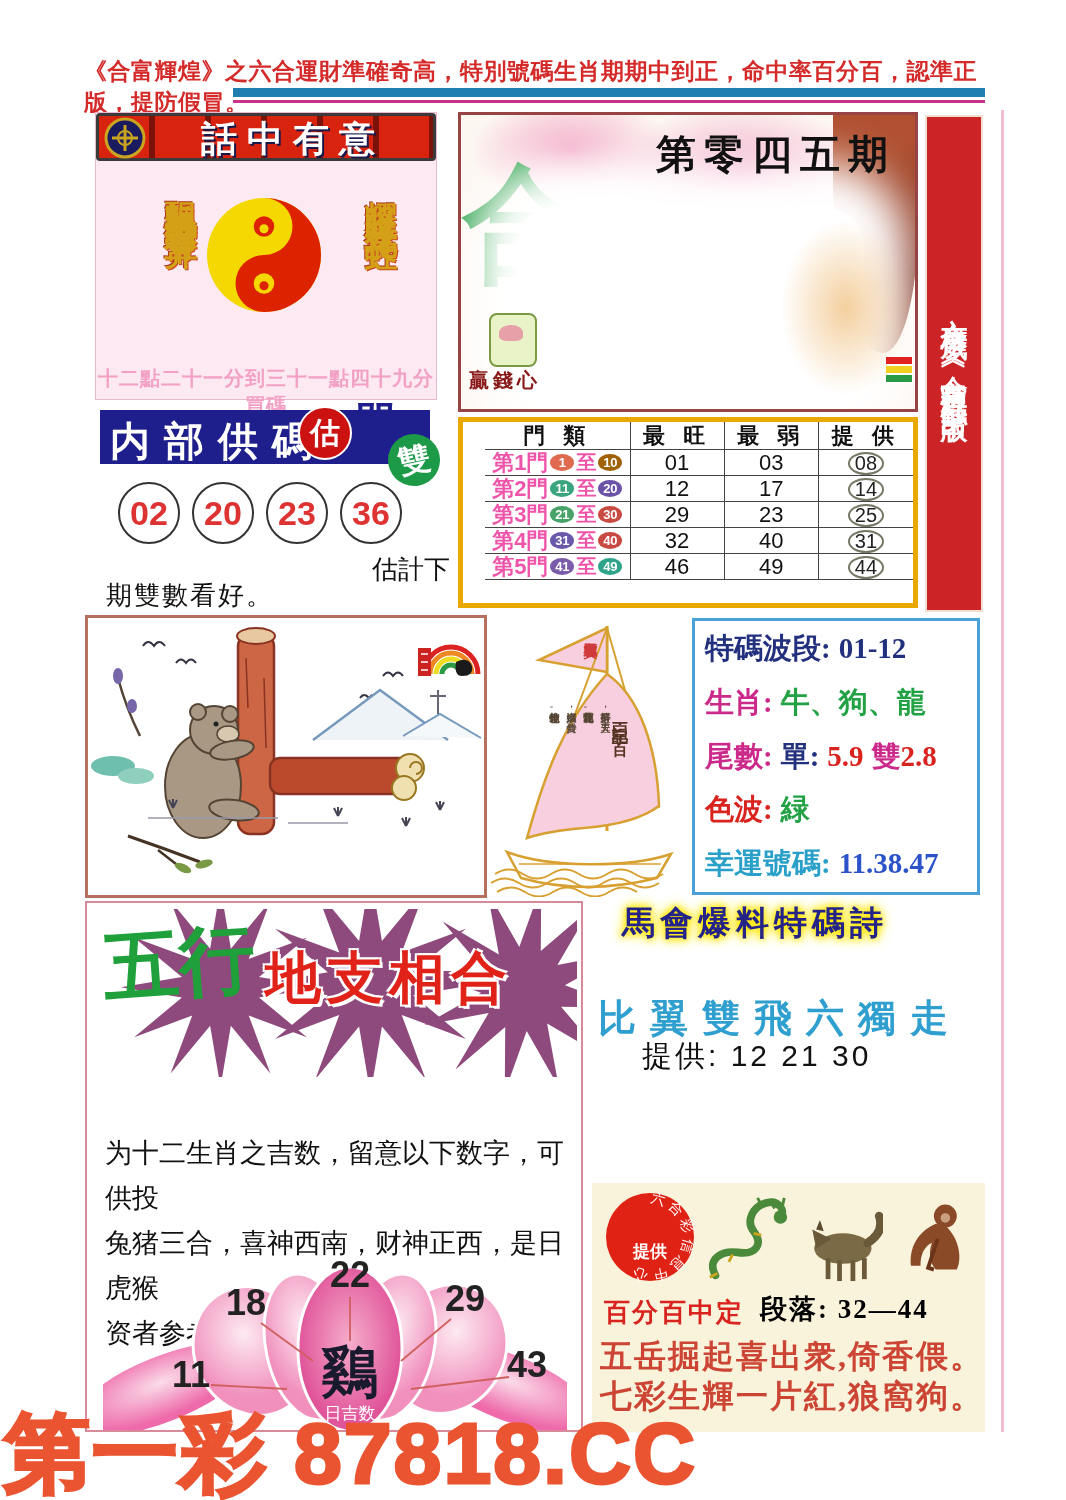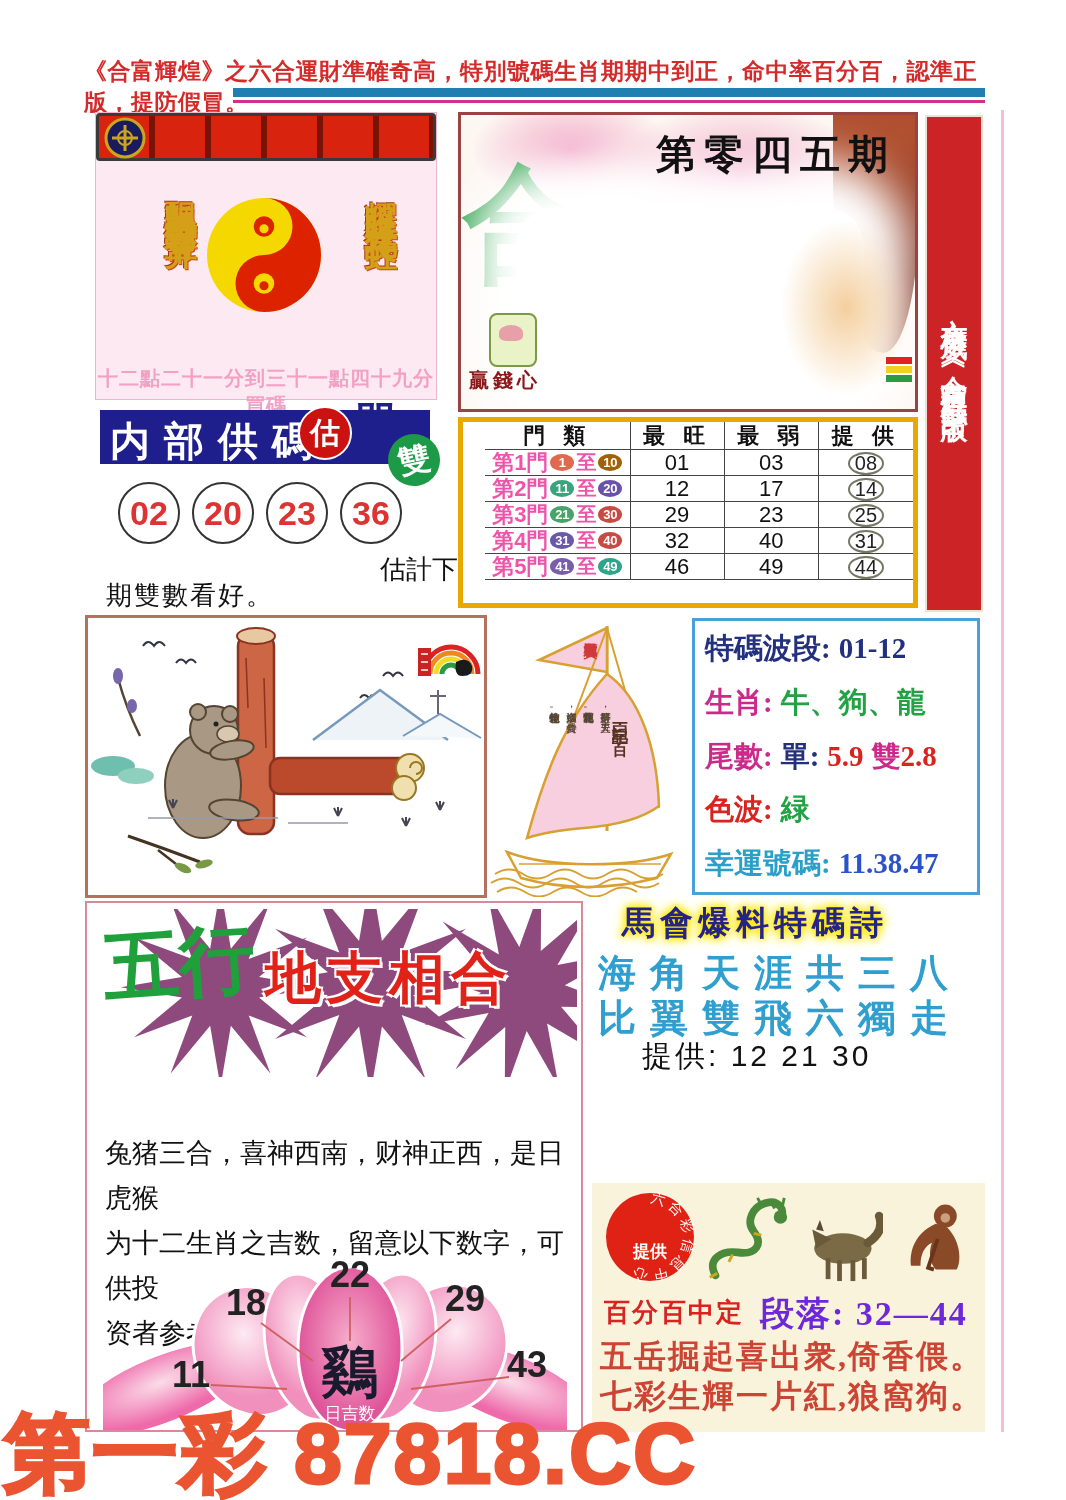--- a/index.html
+++ b/index.html
@@ -30,21 +30,21 @@
   
   .neibu-banner{left:100px;top:410px;width:330px;height:54px;background:#1e1e8c;}
   .neibu-title{left:110px;top:414px;color:#fff;font-size:40px;font-weight:900;letter-spacing:14px;}
   .gu-circle{left:298px;top:406px;width:50px;height:50px;border-radius:50%;background:#cc1111;
      border:2px solid #fff;color:#fff;font-size:30px;font-weight:900;text-align:center;line-height:50px;}
   .dan-char{left:354px;top:394px;color:#1e1e8c;font-size:44px;font-weight:900;}
   .shuang-circle{left:388px;top:434px;width:52px;height:52px;border-radius:50%;background:#1d9a48;
      color:#fff;font-size:32px;font-weight:900;text-align:center;line-height:52px;transform:rotate(-12deg);}
   .numcircle{top:482px;width:58px;height:58px;border-radius:50%;border:2px solid #333;background:#fff;
      color:#dd3333;font-size:34px;font-weight:700;text-align:center;line-height:58px;}
-  .neibu-tail{left:380px;top:552px;font-size:26px;color:#111;text-align:center;}
+  .neibu-tail{left:372px;top:552px;font-size:26px;color:#111;text-align:center;}
   .neibu-note{left:106px;top:578px;font-size:26px;color:#111;letter-spacing:2px;}
 
   
   .issuebox{left:458px;top:112px;width:460px;height:300px;border:3px solid #994444;background:#fdf7f2;
      box-sizing:border-box;overflow:hidden;}
   .blob{border-radius:50%;}
   .issue-title{left:195px;top:12px;font-size:40px;font-weight:900;color:#111;letter-spacing:8px;z-index:6;}
   .green-he{left:2px;top:48px;font-size:125px;font-weight:900;color:#28a048;z-index:2;
      font-family:"Liberation Serif",serif;line-height:1;}
   .blur-patch{left:55px;top:92px;width:348px;height:192px;background:#fff;border-radius:40px;
@@ -122,21 +122,21 @@
   .mh-line{left:598px;width:386px;font-size:38px;font-weight:700;color:#2f9fd0;letter-spacing:14px;
      font-family:"Liberation Serif",serif;white-space:nowrap;}
   .mh-provide{left:642px;top:1036px;font-size:30px;color:#111;letter-spacing:3px;}
 
   .chuanmi{left:592px;top:1078px;width:393px;height:100px;background:#fbd3e3;}
   .cm-title{left:108px;top:24px;font-size:44px;font-weight:900;color:#e02222;letter-spacing:22px;
      font-family:"Liberation Serif",serif;}
 
   .infobox{left:592px;top:1183px;width:393px;height:249px;background:#faf3dc;}
   .info-note{left:12px;top:112px;font-size:26px;font-weight:700;color:#d8231f;letter-spacing:2px;}
-  .info-range{left:168px;top:108px;font-size:34px;font-weight:900;color:#6d28d9;letter-spacing:2px;
+  .info-range{left:168px;top:108px;font-size:27px;font-weight:900;color:#000000;letter-spacing:2px;
      font-family:"Liberation Serif",serif;}
   .callig{left:8px;width:380px;font-size:32px;font-weight:700;color:#cc4433;letter-spacing:2px;
      white-space:nowrap;font-family:"Liberation Serif",serif;}
 
   .watermark{left:4px;top:1396px;font-size:86px;font-weight:900;color:#ea5430;z-index:99;
      letter-spacing:2px;-webkit-text-stroke:3px #ea5430;}
 </style>
 </head>
 <body>
 
@@ -149,20 +149,21 @@
   <div class="abs huayi">
     <div class="abs huayi-hdr"></div>
     <div class="abs huayi-logo">
       <svg width="42" height="42" viewBox="0 0 42 42">
         <circle cx="21" cy="21" r="19" fill="#1a1a5e" stroke="#caa520" stroke-width="3"></circle>
         <line x1="8" y1="21" x2="34" y2="21" stroke="#caa520" stroke-width="3"></line>
         <line x1="21" y1="8" x2="21" y2="34" stroke="#caa520" stroke-width="3"></line>
         <circle cx="21" cy="21" r="7" fill="none" stroke="#caa520" stroke-width="2"></circle>
       </svg>
     </div>
+    <div class="abs huayi-title">話中有意</div>
     <div class="abs vtext gold-v" style="left:62px;top:62px;">飄飄奇彩尋常异</div>
     <div class="abs vtext gold-v" style="left:262px;top:62px;">耀眼祥光化長虹</div>
     <div class="abs" style="left:111px;top:85px;">
       <svg width="114" height="114" viewBox="0 0 100 100">
         <circle cx="50" cy="50" r="50" fill="#f5d800"></circle>
         <path d="M50,0 a50,50 0 0 1 0,100 a25,25 0 0 1 0,-50 a25,25 0 0 0 0,-50 z" fill="#dd2200"></path>
         <circle cx="50" cy="25" r="9" fill="#dd2200"></circle>
         <circle cx="50" cy="27" r="4" fill="#f5d800"></circle>
         <circle cx="50" cy="75" r="9" fill="#f5d800"></circle>
         <circle cx="50" cy="77" r="4" fill="#dd2200"></circle>
@@ -372,22 +373,22 @@
       <defs>
         <polygon id="burst" fill="#8e4a7c" points="255,95 190.6,105.9 240.9,147.5 179.7,124.7 202.5,185.9 160.9,135.6 150,200 139.1,135.6 97.5,185.9 120.3,124.7 59.1,147.5 109.4,105.9 45,95 109.4,84.1 59.1,42.5 120.3,65.3 97.5,4.1 139.1,54.4 150,-10 160.9,54.4 202.5,4.1 179.7,65.3 240.9,42.5 190.6,84.1"></polygon>
       </defs>
       <use href="#burst" transform="translate(-15,-12) scale(0.95)"></use>
       <use href="#burst" transform="translate(120,-25) scale(1.05)"></use>
       <use href="#burst" transform="translate(280,-15) rotate(10 150 95)"></use>
     </svg>
     <div class="abs wx-title-green">五行</div>
     <div class="abs wx-title-red">地支相合</div>
     <div class="abs wx-body">
+      <div>为十二生肖之吉数，留意以下数字，可供投</div>
       <div>兔猪三合，喜神西南，财神正西，是日虎猴</div>
-      <div>为十二生肖之吉数，留意以下数字，可供投</div>
       <div>资者参考：</div>
     </div>
     <svg class="abs lotus" width="464" height="192" viewBox="0 0 464 192">
       <defs>
         <radialGradient id="pg1" cx="50%" cy="40%">
             <stop offset="0%" stop-color="#fbdce9"></stop>
             <stop offset="100%" stop-color="#ee6aaa"></stop>
           </radialGradient>
         <radialGradient id="pg2" cx="50%" cy="35%">
             <stop offset="0%" stop-color="#fdeaf2"></stop>
@@ -418,21 +419,20 @@
         <text x="362" y="72">29</text>
         <text x="88" y="148">11</text>
         <text x="424" y="138">43</text>
       </g>
       <text x="247" y="152" font-size="56" font-weight="bold" fill="#1a1a2e" text-anchor="middle" font-family="Liberation Serif,serif">鷄</text>
       <text x="247" y="180" font-size="17" fill="#fff" text-anchor="middle">日吉数</text>
     </svg>
   </div>
 
   <div class="abs mh-title">馬會爆料特碼詩</div>
-  <div class="abs mh-line" style="top:948px;">海角天涯共三八</div>
   <div class="abs mh-line" style="top:993px;">比翼雙飛六獨走</div>
   <div class="abs mh-provide">提供: 12 21 30</div>
 
 
   <div class="abs infobox">
     <svg class="abs" style="left:12px;top:8px;" width="92" height="92" viewBox="0 0 92 92">
       <circle cx="46" cy="46" r="44" fill="#e02214"></circle>
       <defs>
           <path id="ringpath" d="M46,12 a34,34 0 1 1 -0.1,0"></path>
         </defs>

